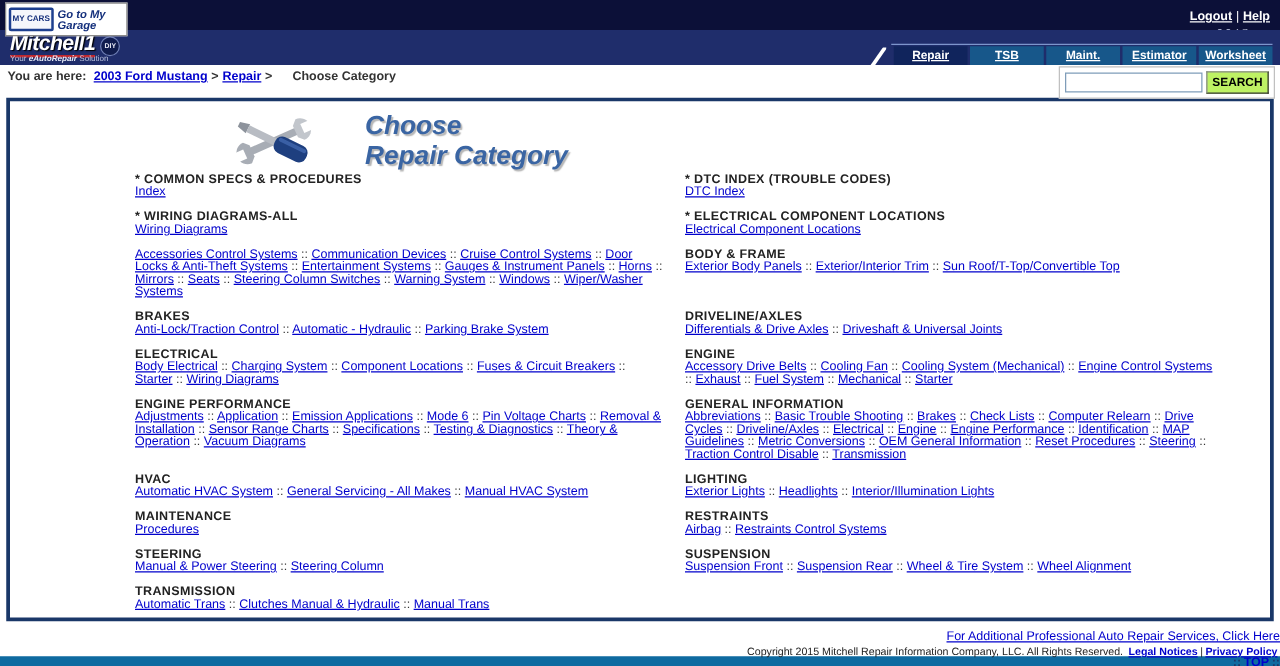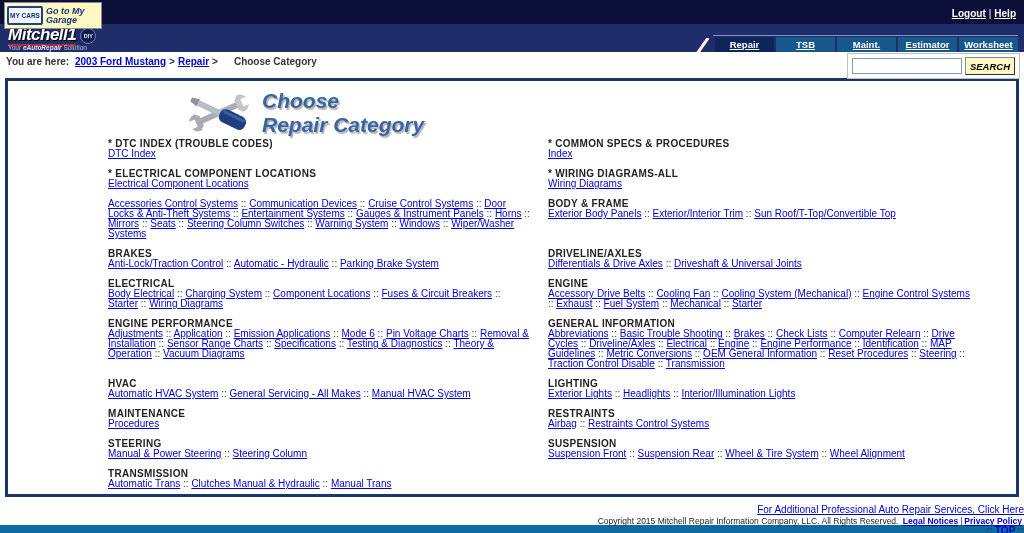--- a/index.html
+++ b/index.html
@@ -2,21 +2,21 @@
 <html><head>
 <meta charset="utf-8">
 <style>
   * { margin:0; padding:0; box-sizing:border-box; }
   html,body { width:1024px; height:533px; overflow:hidden; background:#fff;
     font-family:"Liberation Sans", sans-serif; }
   a { cursor:pointer; }
 
   
   .topbar { position:relative; width:100%; height:24px; background:#0c1038; }
-  .mycars { position:absolute; left:4px; top:2px; width:98px; height:27px; background:#fef9c3;
+  .mycars { position:absolute; left:4px; top:2px; width:98px; height:27px; background:#ffffff;
     border:1px solid #8a8a8a; display:flex; align-items:center; z-index:5; }
   .plate { width:36px; height:19px; margin-left:2px; border:2px solid #1d3f8f; border-radius:2px;
     background:#f4f6fb; display:flex; align-items:center; justify-content:center; }
   .plate span { font-size:6.5px; font-weight:bold; color:#15307c; letter-spacing:0; }
   .garage-text { flex:1; padding-left:3px; font-size:9px; line-height:9px; font-weight:bold;
     font-style:italic; color:#15307c; }
   .top-right { position:absolute; right:8px; top:3px; text-align:center; }
   .top-right a { color:#fff; font-size:10px; font-weight:bold; text-decoration:underline; }
   .top-right .sep { color:#fff; font-size:10px; margin:0 3px; }
   .version { color:#cfd6ee; font-size:8px; margin-top:1px; }
@@ -43,26 +43,26 @@
   
   .crumbrow { position:relative; width:100%; height:26px; background:#fff; }
   .breadcrumb { position:absolute; left:6px; top:4px; font-size:10px; color:#333; }
   .bc-label { font-weight:bold; color:#333; }
   .breadcrumb a { color:#0000cc; font-weight:bold; text-decoration:underline; margin:0 3px; }
   .bc-sep { color:#333; font-weight:bold; }
   .bc-current { font-weight:bold; color:#333; margin-left:16px; }
   .searchwrap { position:absolute; right:4px; top:1px; border:1px solid #c0c0c0; background:#fff;
     padding:3px 4px; display:flex; align-items:center; }
   .searchwrap input { width:110px; height:16px; border:1px solid #7f9db9; font-size:10px; padding:0 2px; }
-  .searchwrap button { margin-left:3px; height:18px; background:#fef9c3; border:1px solid #333;
-    border-top-color:#888; border-left-color:#888; font-size:9.5px; font-weight:bold; color:#000; padding:0 4px;font-style:italic; }
+  .searchwrap button { margin-left:3px; height:18px; background:#bef264; border:1px solid #333;
+    border-top-color:#888; border-left-color:#888; font-size:9.5px; font-weight:bold; color:#000; padding:0 4px; }
 
   
   .contentbox { margin:0 5px; height:419px; background:#fff; border:3px solid #1a3768; overflow:hidden; }
-  .titleblock { display:flex; align-items:flex-start; margin:8px 0 2px 178px; height:48px; }
+  .titleblock { display:flex; align-items:flex-start; margin:8px 0 2px 178px; height:48px;gap:30px; }
   .titleblock svg { margin-right:10px; }
   .titletext div { font-size:21px; line-height:24px; font-weight:bold; font-style:italic;
     color:#3a65a3; text-shadow:1.5px 1.5px 1px #b5b5b5; }
 
   .cattable { padding-left:100px; }
   .cat-row { display:flex; }
   .cat-cell { width:440px; padding:0 15px 10px 0; }
   .cat-heading { font-size:10px; line-height:10px; font-weight:bold; color:#222; letter-spacing:0.3px; }
   .cat-links { font-size:10px; line-height:10px; color:#333; }
   .cat-link { color:#0000cc; text-decoration:underline; }
@@ -142,36 +142,36 @@
       </g>
     </svg>
     <div class="titletext">
       <div>Choose</div>
       <div>Repair Category</div>
     </div>
   </div>
   <div class="cattable">
       <div class="cat-row">
         <div class="cat-cell">
+          <div class="cat-heading">* COMMON SPECS &amp; PROCEDURES</div>
+          <div class="cat-links"><a class="cat-link">Index</a></div>
+        </div>
+        <div class="cat-cell">
           <div class="cat-heading">* DTC INDEX (TROUBLE CODES)</div>
           <div class="cat-links"><a class="cat-link">DTC Index</a></div>
         </div>
-        <div class="cat-cell">
-          <div class="cat-heading">* COMMON SPECS &amp; PROCEDURES</div>
-          <div class="cat-links"><a class="cat-link">Index</a></div>
-        </div>
-      </div>
-      <div class="cat-row">
+      </div>
+      <div class="cat-row">
+        <div class="cat-cell">
+          <div class="cat-heading">* WIRING DIAGRAMS-ALL</div>
+          <div class="cat-links"><a class="cat-link">Wiring Diagrams</a></div>
+        </div>
         <div class="cat-cell">
           <div class="cat-heading">* ELECTRICAL COMPONENT LOCATIONS</div>
           <div class="cat-links"><a class="cat-link">Electrical Component Locations</a></div>
-        </div>
-        <div class="cat-cell">
-          <div class="cat-heading">* WIRING DIAGRAMS-ALL</div>
-          <div class="cat-links"><a class="cat-link">Wiring Diagrams</a></div>
         </div>
       </div>
       <div class="cat-row">
         <div class="cat-cell">
           <div class="cat-links"><a class="cat-link">Accessories Control Systems</a><span class="lsep"> :: </span><a class="cat-link">Communication Devices</a><span class="lsep"> :: </span><a class="cat-link">Cruise Control Systems</a><span class="lsep"> :: </span><a class="cat-link">Door Locks &amp; Anti-Theft Systems</a><span class="lsep"> :: </span><a class="cat-link">Entertainment Systems</a><span class="lsep"> :: </span><a class="cat-link">Gauges &amp; Instrument Panels</a><span class="lsep"> :: </span><a class="cat-link">Horns</a><span class="lsep"> :: </span><a class="cat-link">Mirrors</a><span class="lsep"> :: </span><a class="cat-link">Seats</a><span class="lsep"> :: </span><a class="cat-link">Steering Column Switches</a><span class="lsep"> :: </span><a class="cat-link">Warning System</a><span class="lsep"> :: </span><a class="cat-link">Windows</a><span class="lsep"> :: </span><a class="cat-link">Wiper/Washer Systems</a></div>
         </div>
         <div class="cat-cell">
           <div class="cat-heading">BODY &amp; FRAME</div>
           <div class="cat-links"><a class="cat-link">Exterior Body Panels</a><span class="lsep"> :: </span><a class="cat-link">Exterior/Interior Trim</a><span class="lsep"> :: </span><a class="cat-link">Sun Roof/T-Top/Convertible Top</a></div>
         </div>

